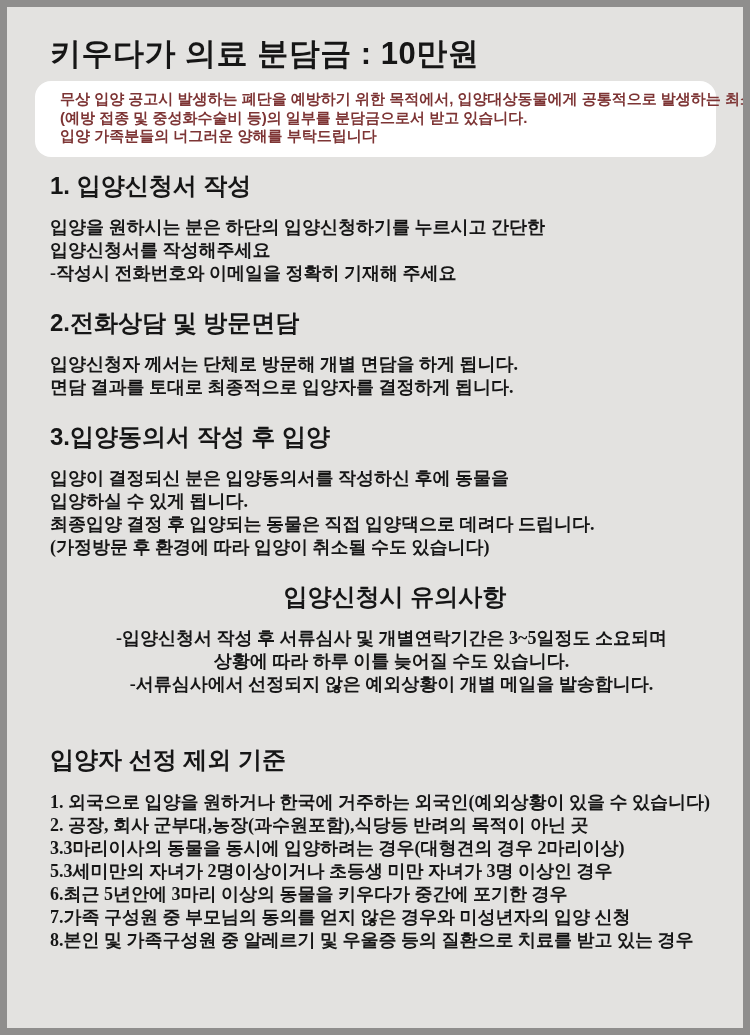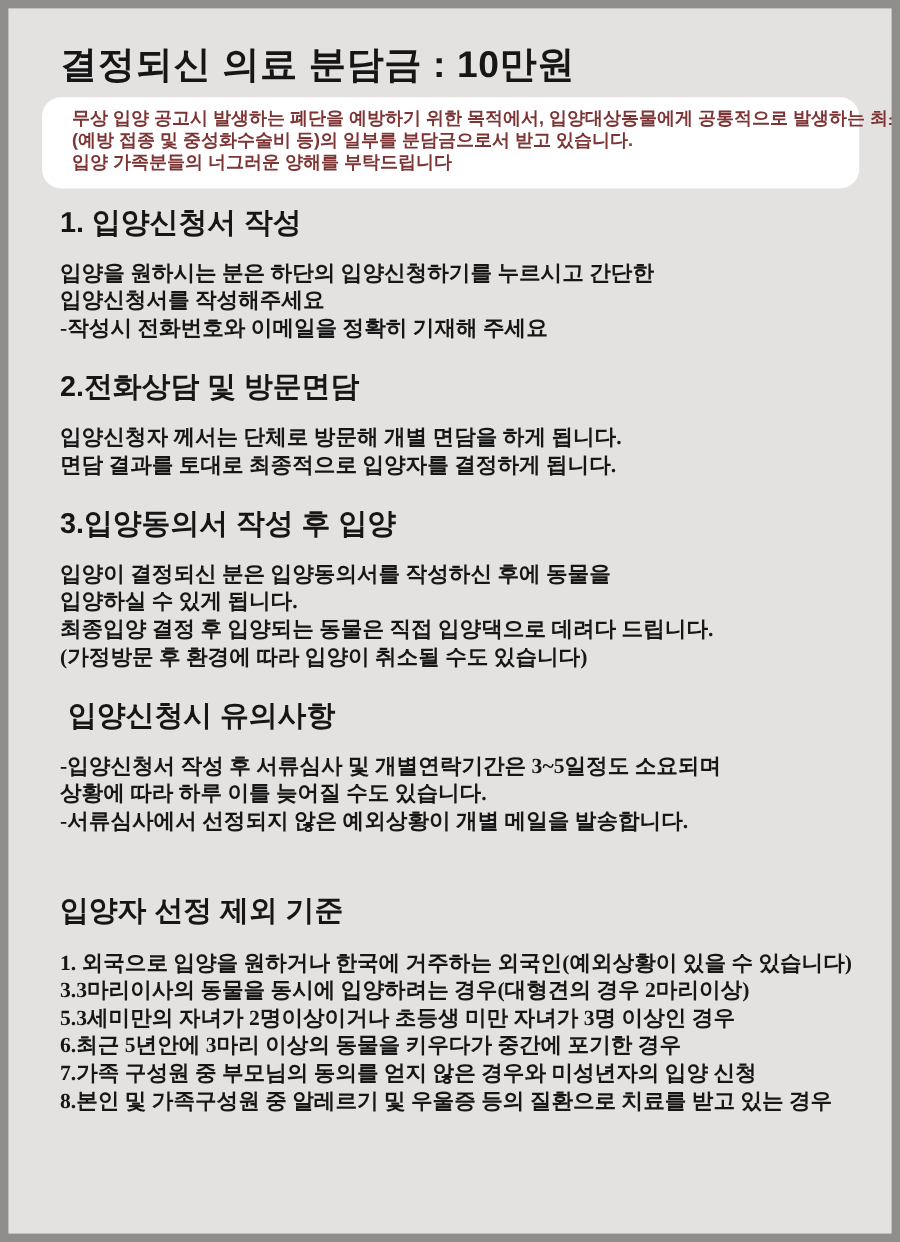--- a/index.html
+++ b/index.html
@@ -36,21 +36,21 @@
     color: var(--notice-text, #7d3434);
     font-size: 15px;
     line-height: 18.5px;
     font-weight: 600;
     white-space: pre;
   }
   .sec {
     margin: 0 10px 26px 43px;
   }
   .sec-1 { margin-top: 17px; }
-  .sec-4 { margin-top: 21px; }
+  .sec-4 { margin-top: 21px; text-align: center; }
   .sec-exclusion { margin-top: 52px; }
   .sec-heading {
     font-size: 24px;
     line-height: 23px;
     font-weight: 700;
     margin: 0 0 19px 0;
     white-space: pre;
   }
   .sec-exclusion .sec-heading { margin-bottom: 20px; }
   .body-line {
@@ -59,21 +59,21 @@
     font-weight: 600;
     white-space: pre;
     font-family: Liberation Serif, serif;
   }
 </style>
 </head>
 <body>
 
 <div class="frame">
 
-  <h1 class="page-title">결정되신 의료 분담금 : 10만원</h1>
+  <h1 class="page-title">키우다가 의료 분담금 : 10만원</h1>
 
   <div class="notice-box">
     <div class="notice-line">무상 입양 공고시 발생하는 폐단을 예방하기 위한 목적에서, 입양대상동물에게 공통적으로 발생하는 최소한의 비용</div>
     <div class="notice-line">(예방 접종 및 중성화수술비 등)의 일부를 분담금으로서 받고 있습니다.</div>
     <div class="notice-line">입양 가족분들의 너그러운 양해를 부탁드립니다</div>
   </div>
 
   <section class="sec sec-1">
     <div class="sec-heading">1. 입양신청서 작성</div>
     <div class="body-line">입양을 원하시는 분은 하단의 입양신청하기를 누르시고 간단한</div>
@@ -98,20 +98,21 @@
   <section class="sec sec-4">
     <div class="sec-heading"> 입양신청시 유의사항</div>
     <div class="body-line">-입양신청서 작성 후 서류심사 및 개별연락기간은 3~5일정도 소요되며</div>
     <div class="body-line">상황에 따라 하루 이틀 늦어질 수도 있습니다.</div>
     <div class="body-line">-서류심사에서 선정되지 않은 예외상황이 개별 메일을 발송합니다.</div>
   </section>
 
   <section class="sec sec-exclusion">
     <div class="sec-heading">입양자 선정 제외 기준</div>
     <div class="body-line">1. 외국으로 입양을 원하거나 한국에 거주하는 외국인(예외상황이 있을 수 있습니다)</div>
+    <div class="body-line">2. 공장, 회사 군부대,농장(과수원포함),식당등 반려의 목적이 아닌 곳</div>
     <div class="body-line">3.3마리이사의 동물을 동시에 입양하려는 경우(대형견의 경우 2마리이상)</div>
     <div class="body-line">5.3세미만의 자녀가 2명이상이거나 초등생 미만 자녀가 3명 이상인 경우</div>
     <div class="body-line">6.최근 5년안에 3마리 이상의 동물을 키우다가 중간에 포기한 경우</div>
     <div class="body-line">7.가족 구성원 중 부모님의 동의를 얻지 않은 경우와 미성년자의 입양 신청</div>
     <div class="body-line">8.본인 및 가족구성원 중 알레르기 및 우울증 등의 질환으로 치료를 받고 있는 경우</div>
   </section>
 
 </div>
 
 </body></html>

